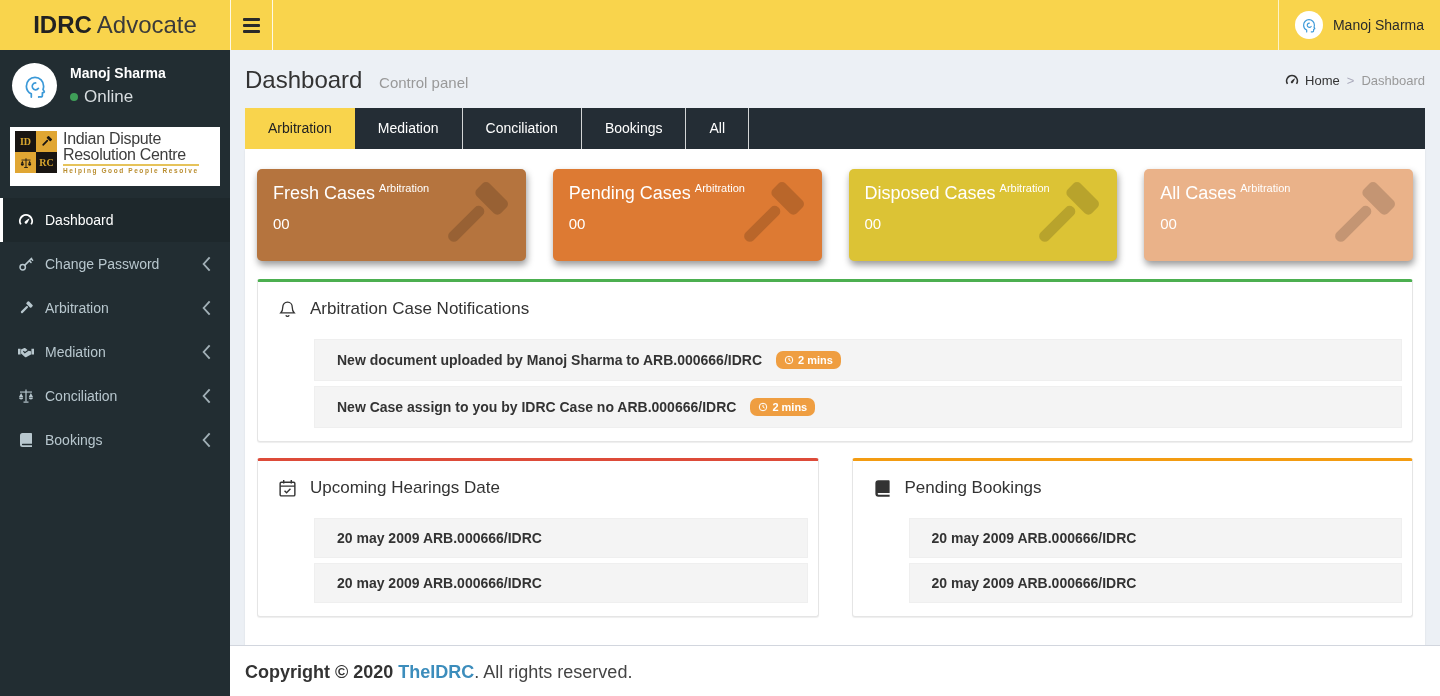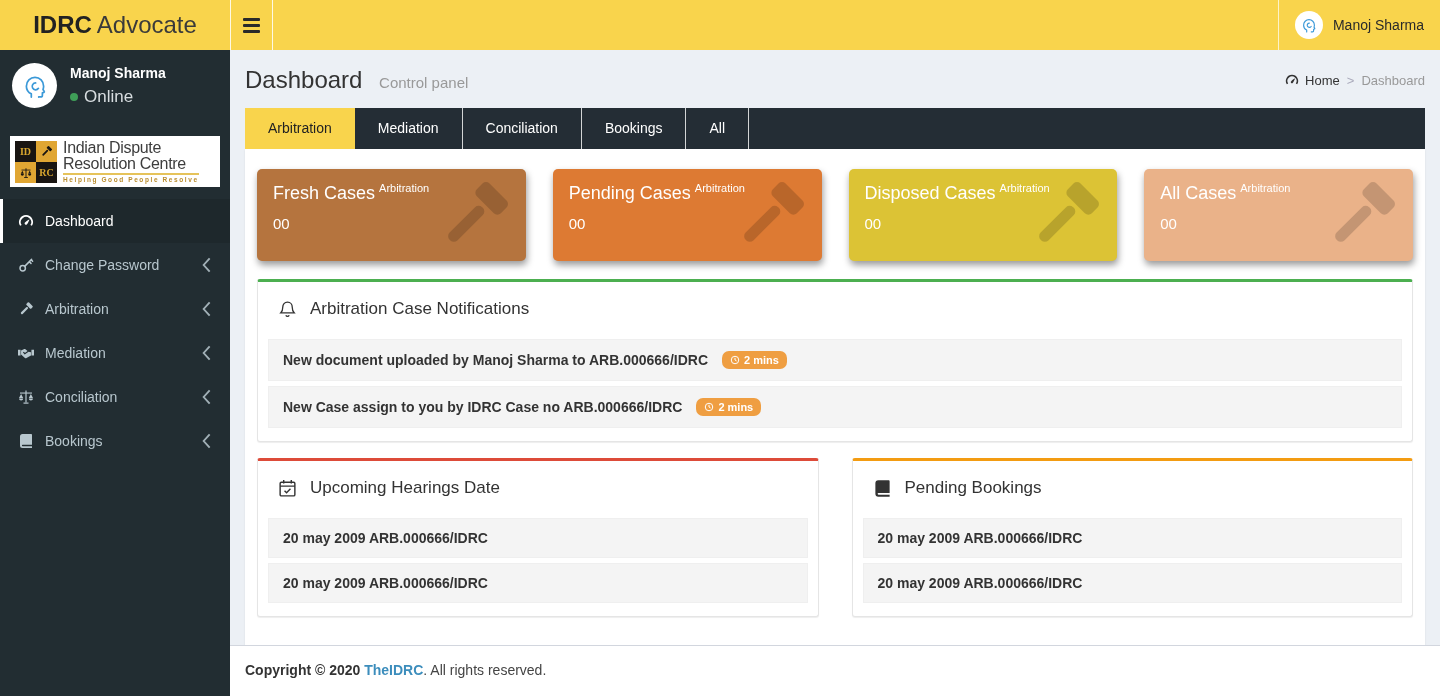--- a/index.html
+++ b/index.html
@@ -24,21 +24,21 @@
   .main { flex:1; display:flex; flex-direction:column; background:#ecf0f5; }
   .content { flex:1; padding:0 15px; overflow:hidden; }
 
   
   .user-panel { display:flex; align-items:center; gap:13px; padding:13px 12px 10px; }
   .avatar-lg { width:45px; height:45px; border-radius:50%; background:#fff; display:flex; align-items:center; justify-content:center; flex-shrink:0; }
   .up-info .nm { color:#fff; font-size:14px; font-weight:700; margin-bottom:6px; }
   .up-info .st { color:#d8dde0; font-size:17px; display:flex; align-items:center; gap:6px; }
   .dot { width:8px; height:8px; border-radius:50%; background:#3f9e58; display:inline-block; }
 
-  .logo-box { background:#fff; margin:18px 10px 12px; padding:4px 5px; display:flex; align-items:flex-end; gap:6px; height:51px; }
+  .logo-box { background:#fff; margin:9px 10px 12px; padding:4px 5px; display:flex; align-items:flex-start; gap:6px; height:59px; }
   .lg-grid { display:grid; grid-template-columns:21px 21px; grid-template-rows:21px 21px; flex-shrink:0; }
   .lg-sq { display:flex; align-items:center; justify-content:center; font-size:10px; font-weight:700; font-family:"Liberation Serif", serif; }
   .sq-dk { background:#191512; color:#d9a62e; }
   .sq-gd { background:#e0a633; color:#191512; }
   .lg-text { line-height:1; }
   .lg-text .l1 { font-size:16px; color:#3d3d3d; letter-spacing:-.3px; }
   .lg-text .l2 { font-size:16px; color:#3d3d3d; letter-spacing:-.3px; border-bottom:2px solid #e6c35a; padding-bottom:1px; }
   .lg-text .l3 { font-size:6.5px; color:#b98d2f; letter-spacing:1.6px; margin-top:2px; font-weight:700; }
 
   .menu { list-style:none; }
@@ -68,29 +68,29 @@
   .info-row { display:flex; gap:27px; margin-top:10px; }
   .info-box { flex:1; height:92px; border-radius:5px; position:relative; color:#fff; padding:13px 16px; box-shadow:1px 4px 7px rgba(0,0,0,.4); overflow:hidden; cursor:pointer; }
   .ib-title { font-size:18px; }
   .ib-title sup { font-size:11px; font-weight:400; margin-left:4px; }
   .ib-value { font-size:15px; margin-top:11px; }
   .ib-mark { position:absolute; right:12px; top:7px; width:80px; height:80px; fill:rgba(0,0,0,.16); }
 
   .card { border:1px solid #e5e5e5; border-top:3px solid #4caf50; border-radius:3px; margin-top:18px; padding:12px 10px 13px; box-shadow:0 1px 1px rgba(0,0,0,.07); background:#fff; }
   .card-title { display:flex; align-items:center; gap:13px; font-size:17px; color:#333; padding:5px 10px 15px; }
   .card-title svg { width:19px; height:19px; color:#333; }
-  .row-item { background:#f4f4f4; border:1px solid #efefef; padding:11px 14px; font-size:14px; font-weight:700; color:#333; margin-top:5px; display:flex; align-items:center; cursor:pointer; }
+  .row-item { background:#f4f4f4; border:1px solid #efefef; padding:11px 22px; font-size:14px; font-weight:700; color:#333; margin-top:5px; display:flex; align-items:center; cursor:pointer;margin-left:46px; }
   .badge { display:inline-flex; align-items:center; gap:4px; background:#ef9e41; color:#fff; font-size:11px; font-weight:700; padding:3px 8px; border-radius:7px; margin-left:14px; }
   .badge svg { width:10px; height:10px; }
 
   .two-col { display:flex; gap:33px; margin-top:16px; }
   .two-col .card { flex:1; margin-top:0; }
 
   
-  .footer { height:51px; background:#fff; border-top:1px solid #d2d6de; padding:16px 15px; font-size:14px; color:#444; }
+  .footer { height:51px; background:#fff; border-top:1px solid #d2d6de; padding:16px 15px; font-size:18px; color:#444; }
   .footer b { color:#333; }
   .footer a { color:#3c8dbc; font-weight:700; text-decoration:none; cursor:pointer; }
 </style>
 </head>
 <body>
 
 <div class="header">
   <div class="brand">
     <b>IDRC</b>
     <span class="light">Advocate</span>

